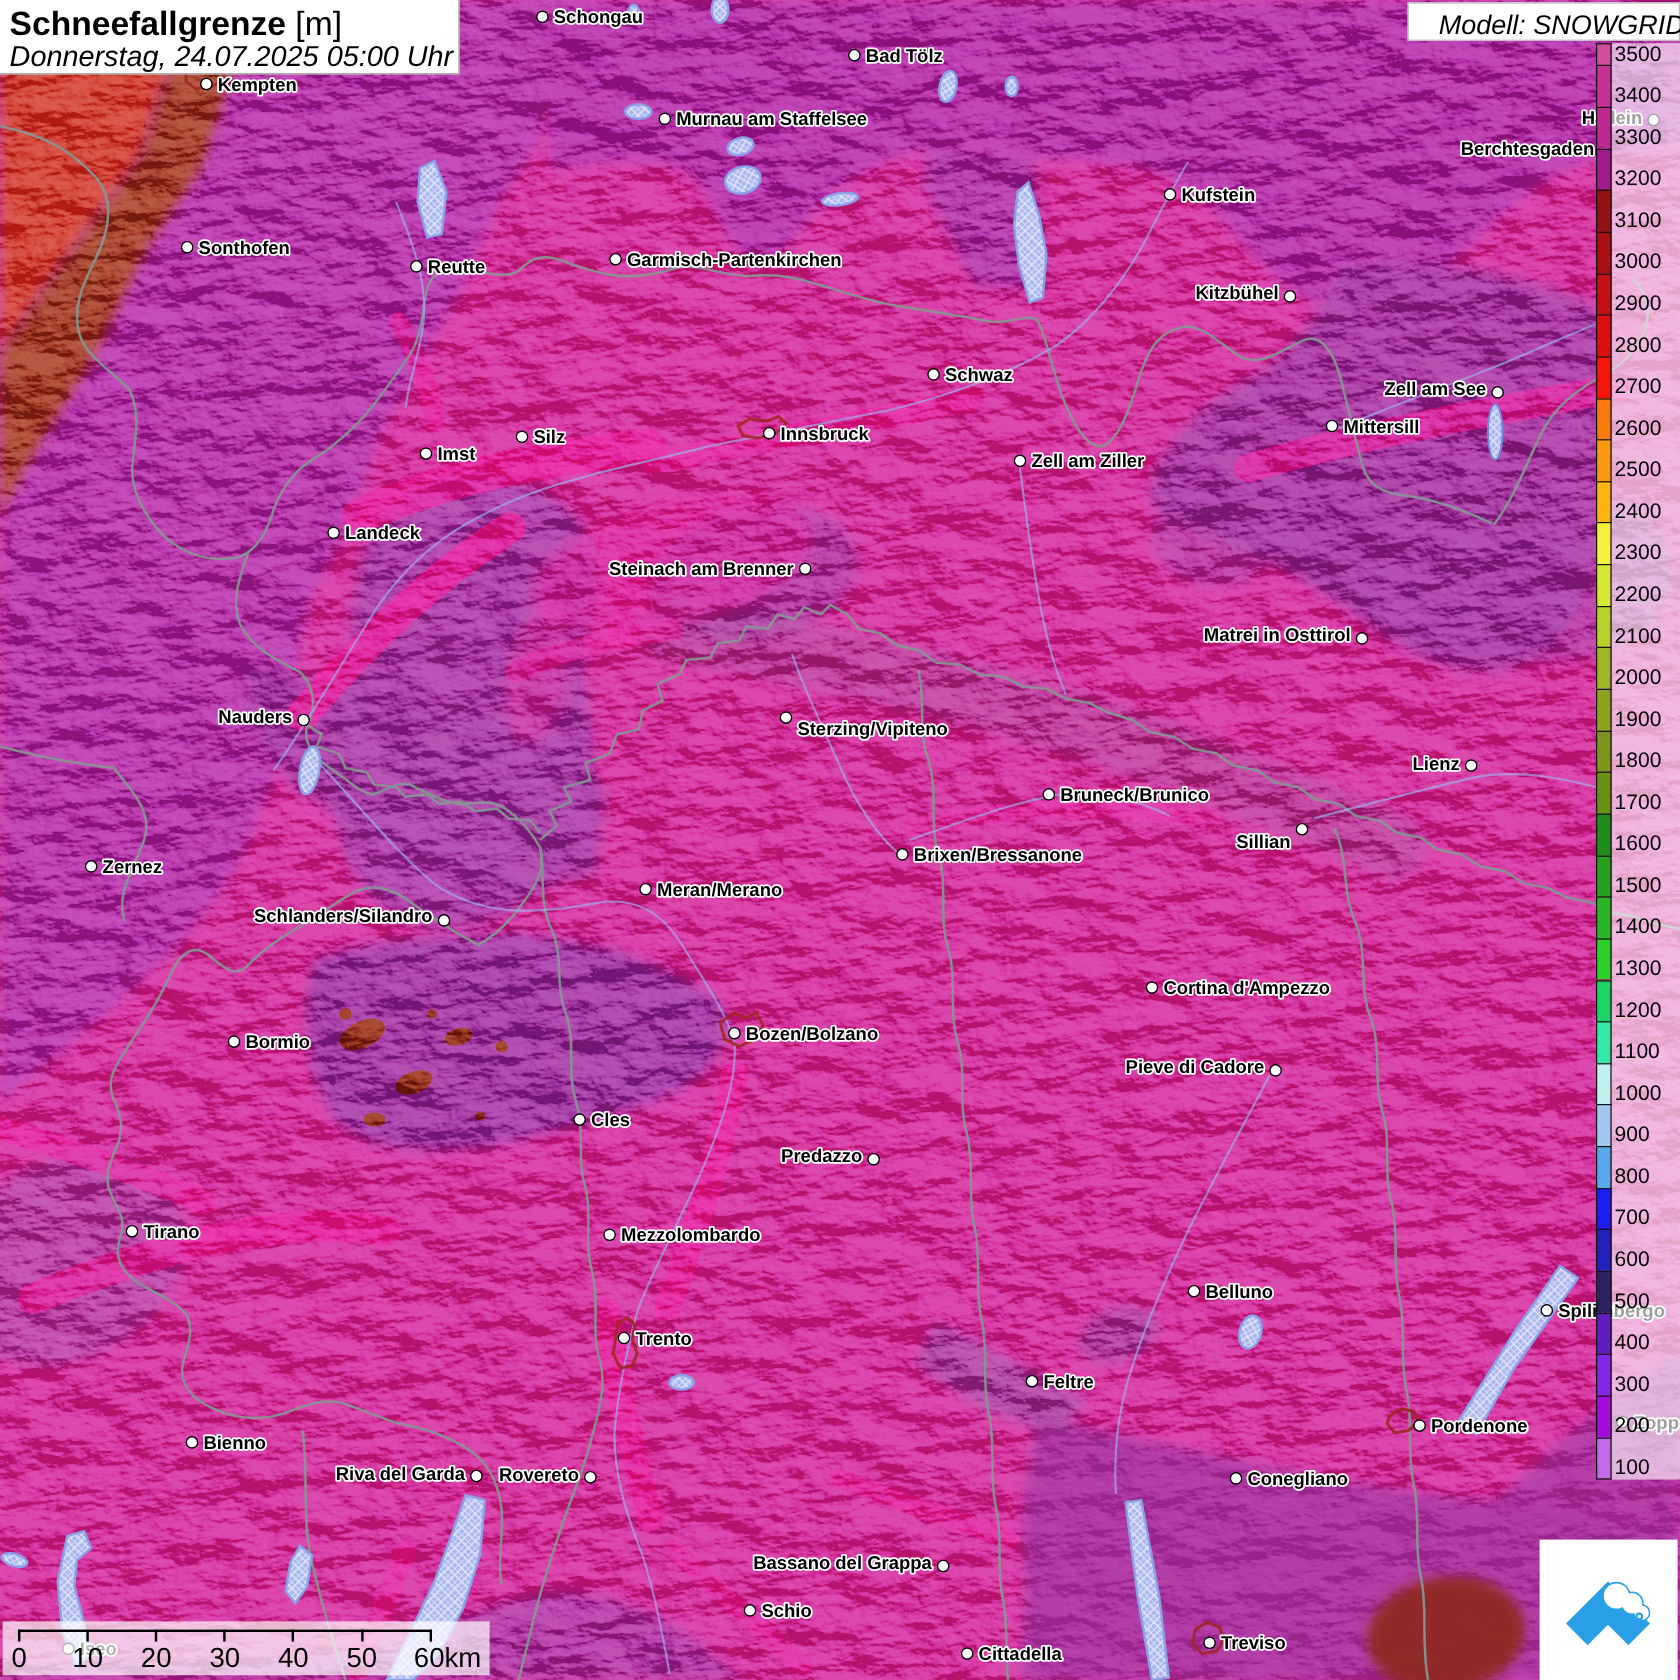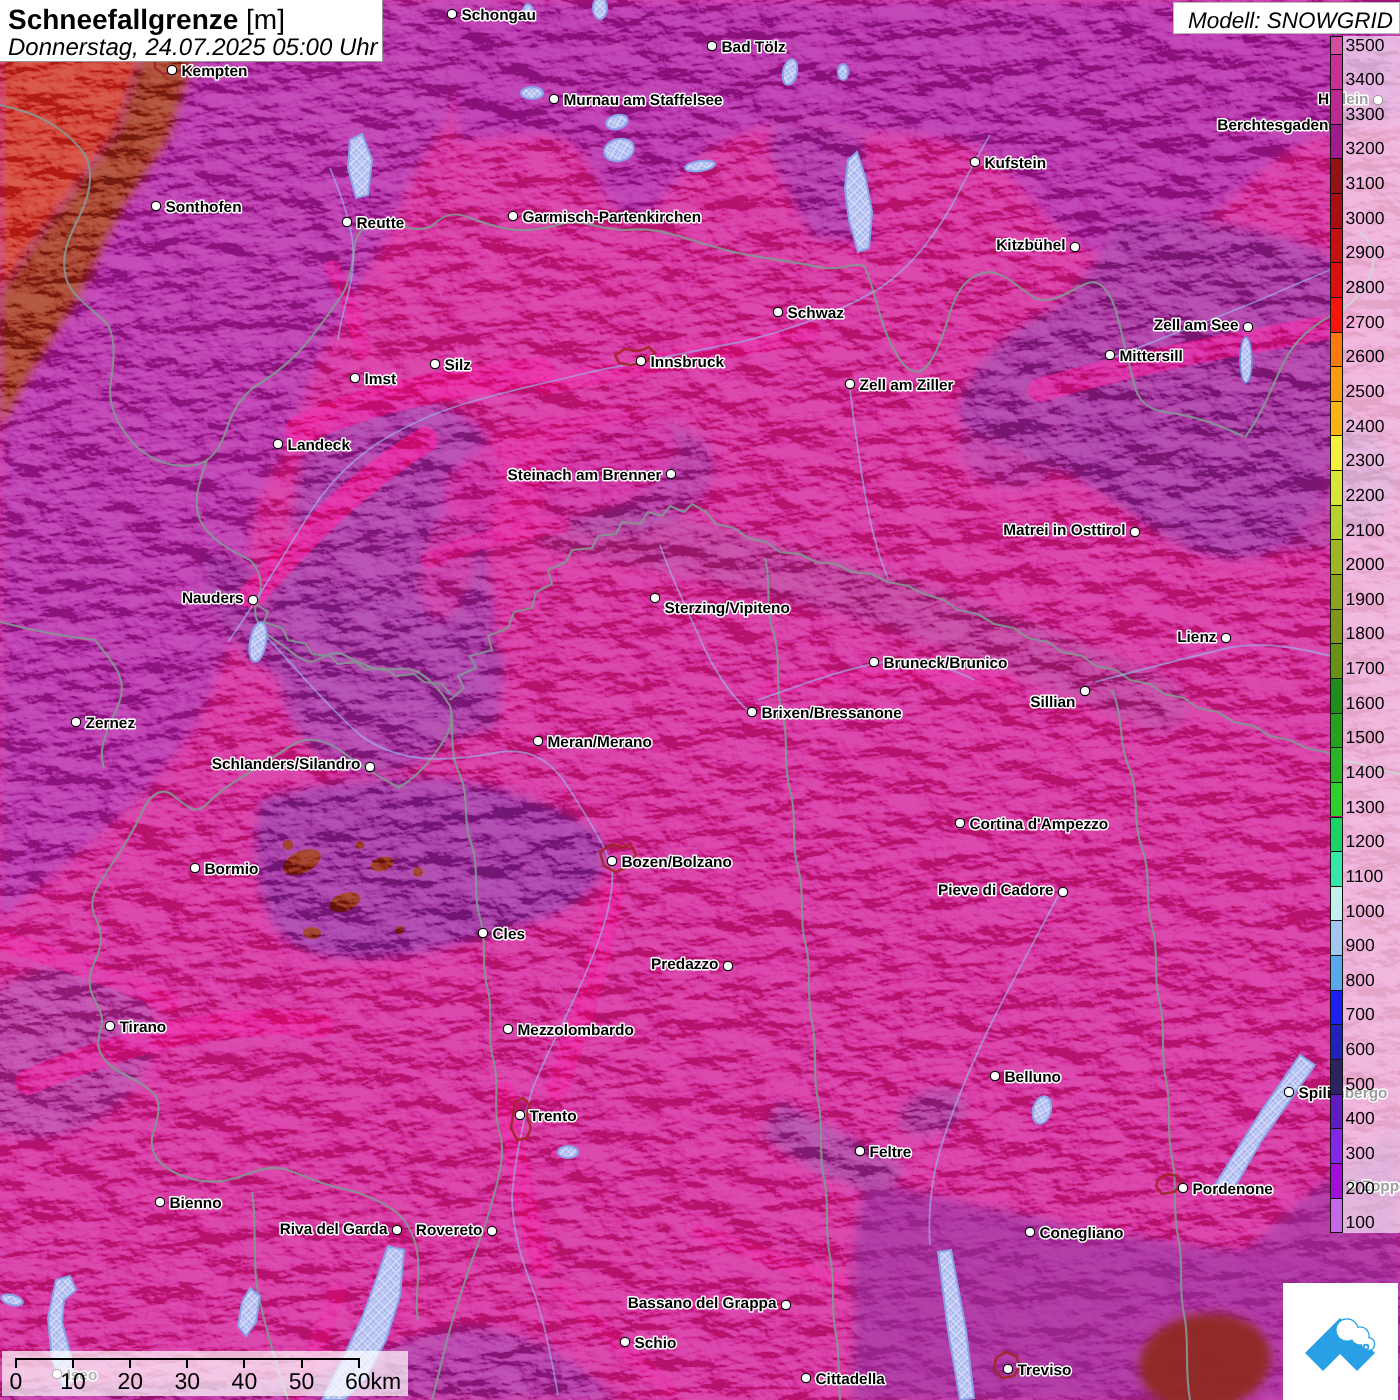--- a/index.html
+++ b/index.html
@@ -1,20 +1,20 @@
 <!DOCTYPE html>
 <html lang="de"><head><meta charset="utf-8">
 <style>
 *{margin:0;padding:0;box-sizing:border-box;-webkit-font-smoothing:antialiased;text-rendering:geometricPrecision;}
 html,body{width:1400px;height:1400px;overflow:hidden;background:#d32798;}
 #wrap{position:relative;width:1400px;height:1400px;font-family:"Liberation Sans",sans-serif;}
 #map{position:absolute;left:0;top:0;}
 .ct{font-family:"Liberation Sans",sans-serif;}
 #titlebox{position:absolute;transform:translateZ(0);left:0;top:0;width:383px;height:62px;background:#fff;border-right:1px solid #999;border-bottom:1px solid #999;padding:2px 0 0 4px;}
-#modellbox{position:absolute;opacity:0.999;left:1173px;top:2px;width:227px;height:32px;background:#fff;border:1px solid #bbb;font-size:22.5px;font-style:italic;color:#000;padding-left:7px;line-height:30px;}
+#modellbox{position:absolute;opacity:0.999;left:1173px;top:2px;width:227px;height:32px;background:#fff;border:1px solid #bbb;font-size:22.5px;font-style:italic;color:#000;padding-left:18px;line-height:30px;}
 #lpanel{position:absolute;left:1343px;top:36px;width:57px;height:1196.5px;background:rgba(255,255,255,0.62);}
 #scalebox{position:absolute;transform:translateZ(0);left:2px;top:1351px;width:406px;height:45px;background:rgba(255,255,255,0.70);}
 #scaleline{position:absolute;left:14px;top:7px;width:343px;height:2px;background:#000;}
 .tick{position:absolute;top:7px;width:2px;height:10px;background:#000;}
 #geobox{position:absolute;transform:translateZ(0);left:1194px;top:1278px;width:86px;height:122px;background:#fff;text-align:center;}
 #bluebox{position:absolute;left:1283px;top:1283px;width:115px;height:117px;background:#fff;}
 </style></head>
 <body>
 <div id="wrap">
 

